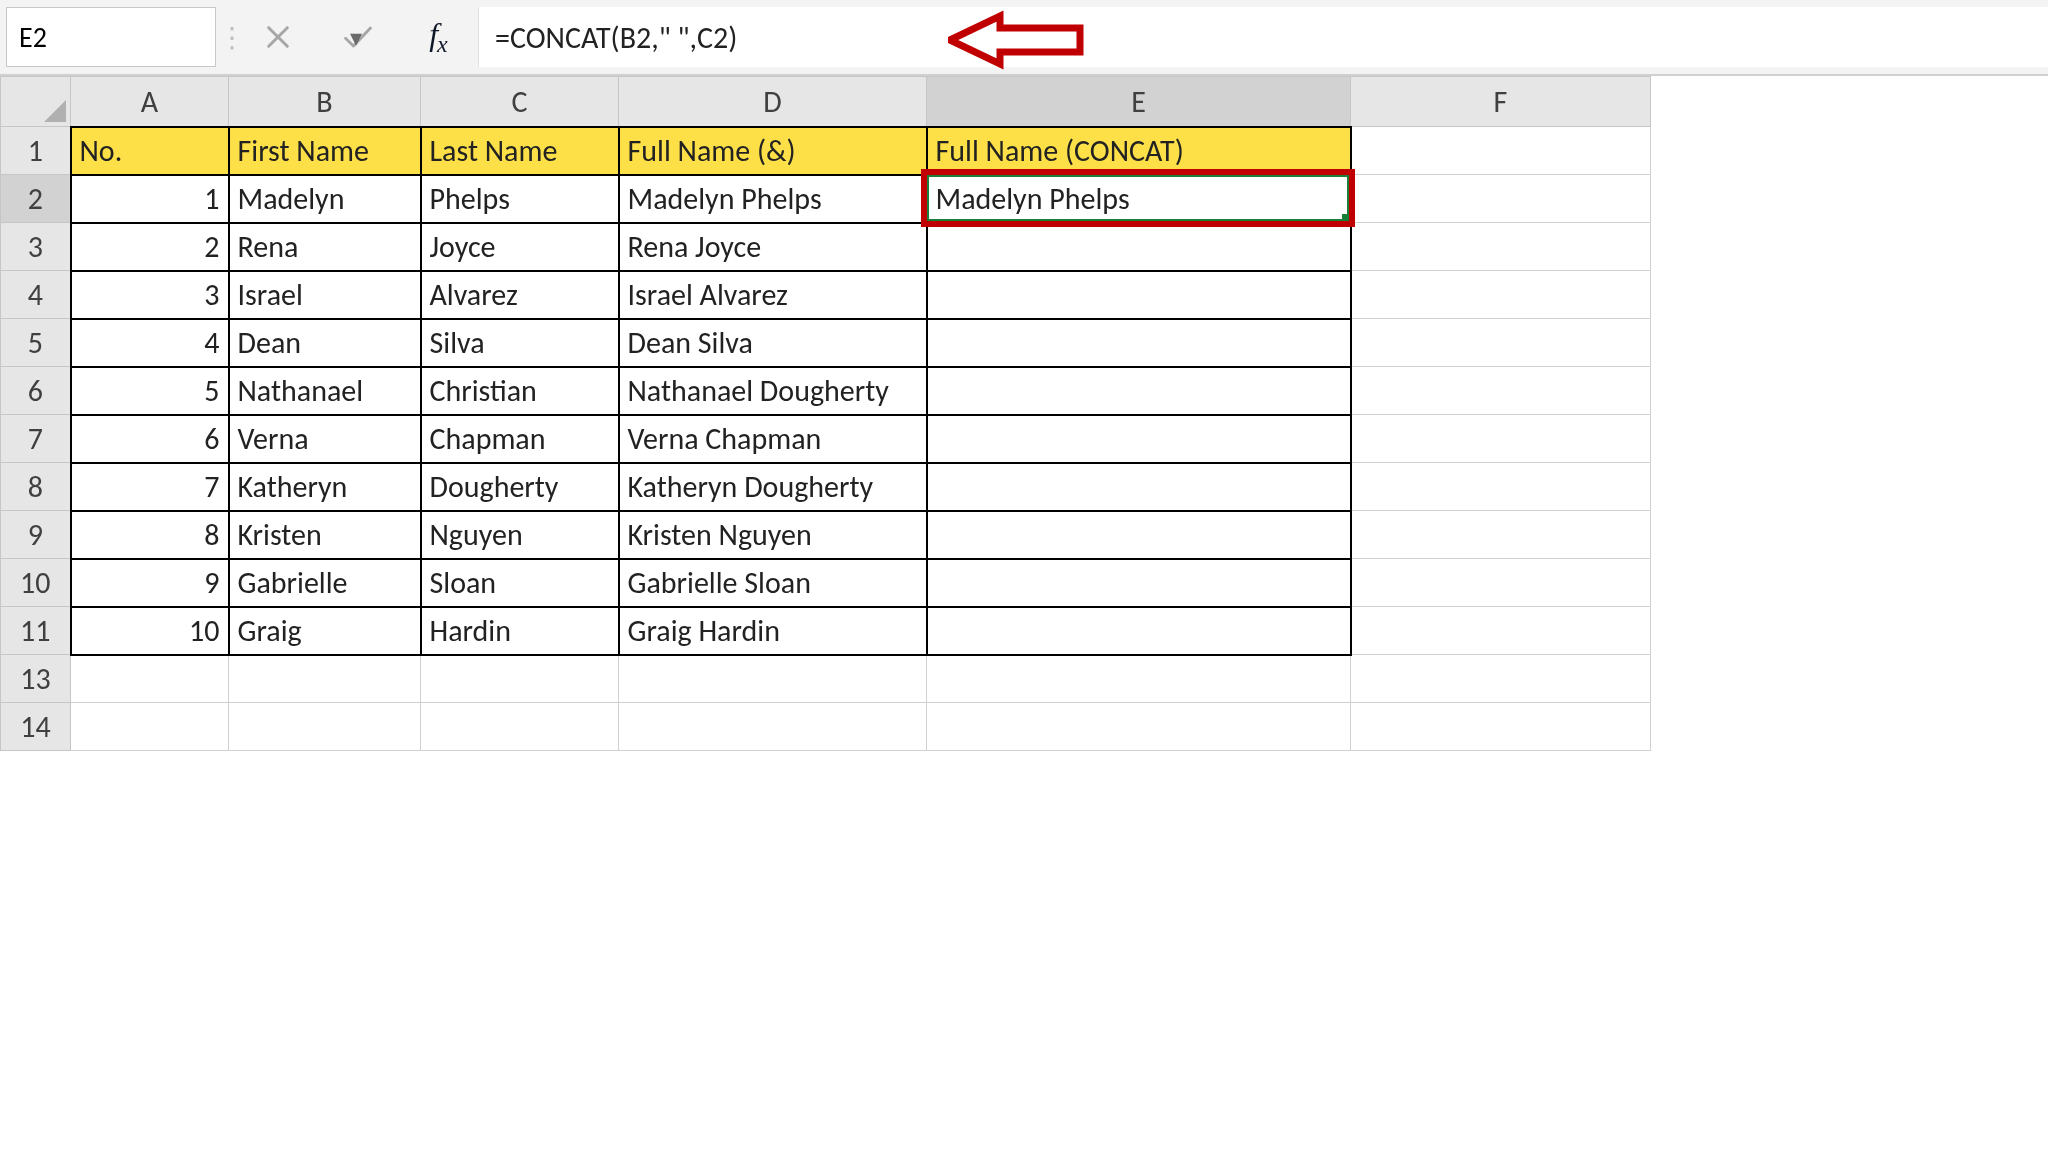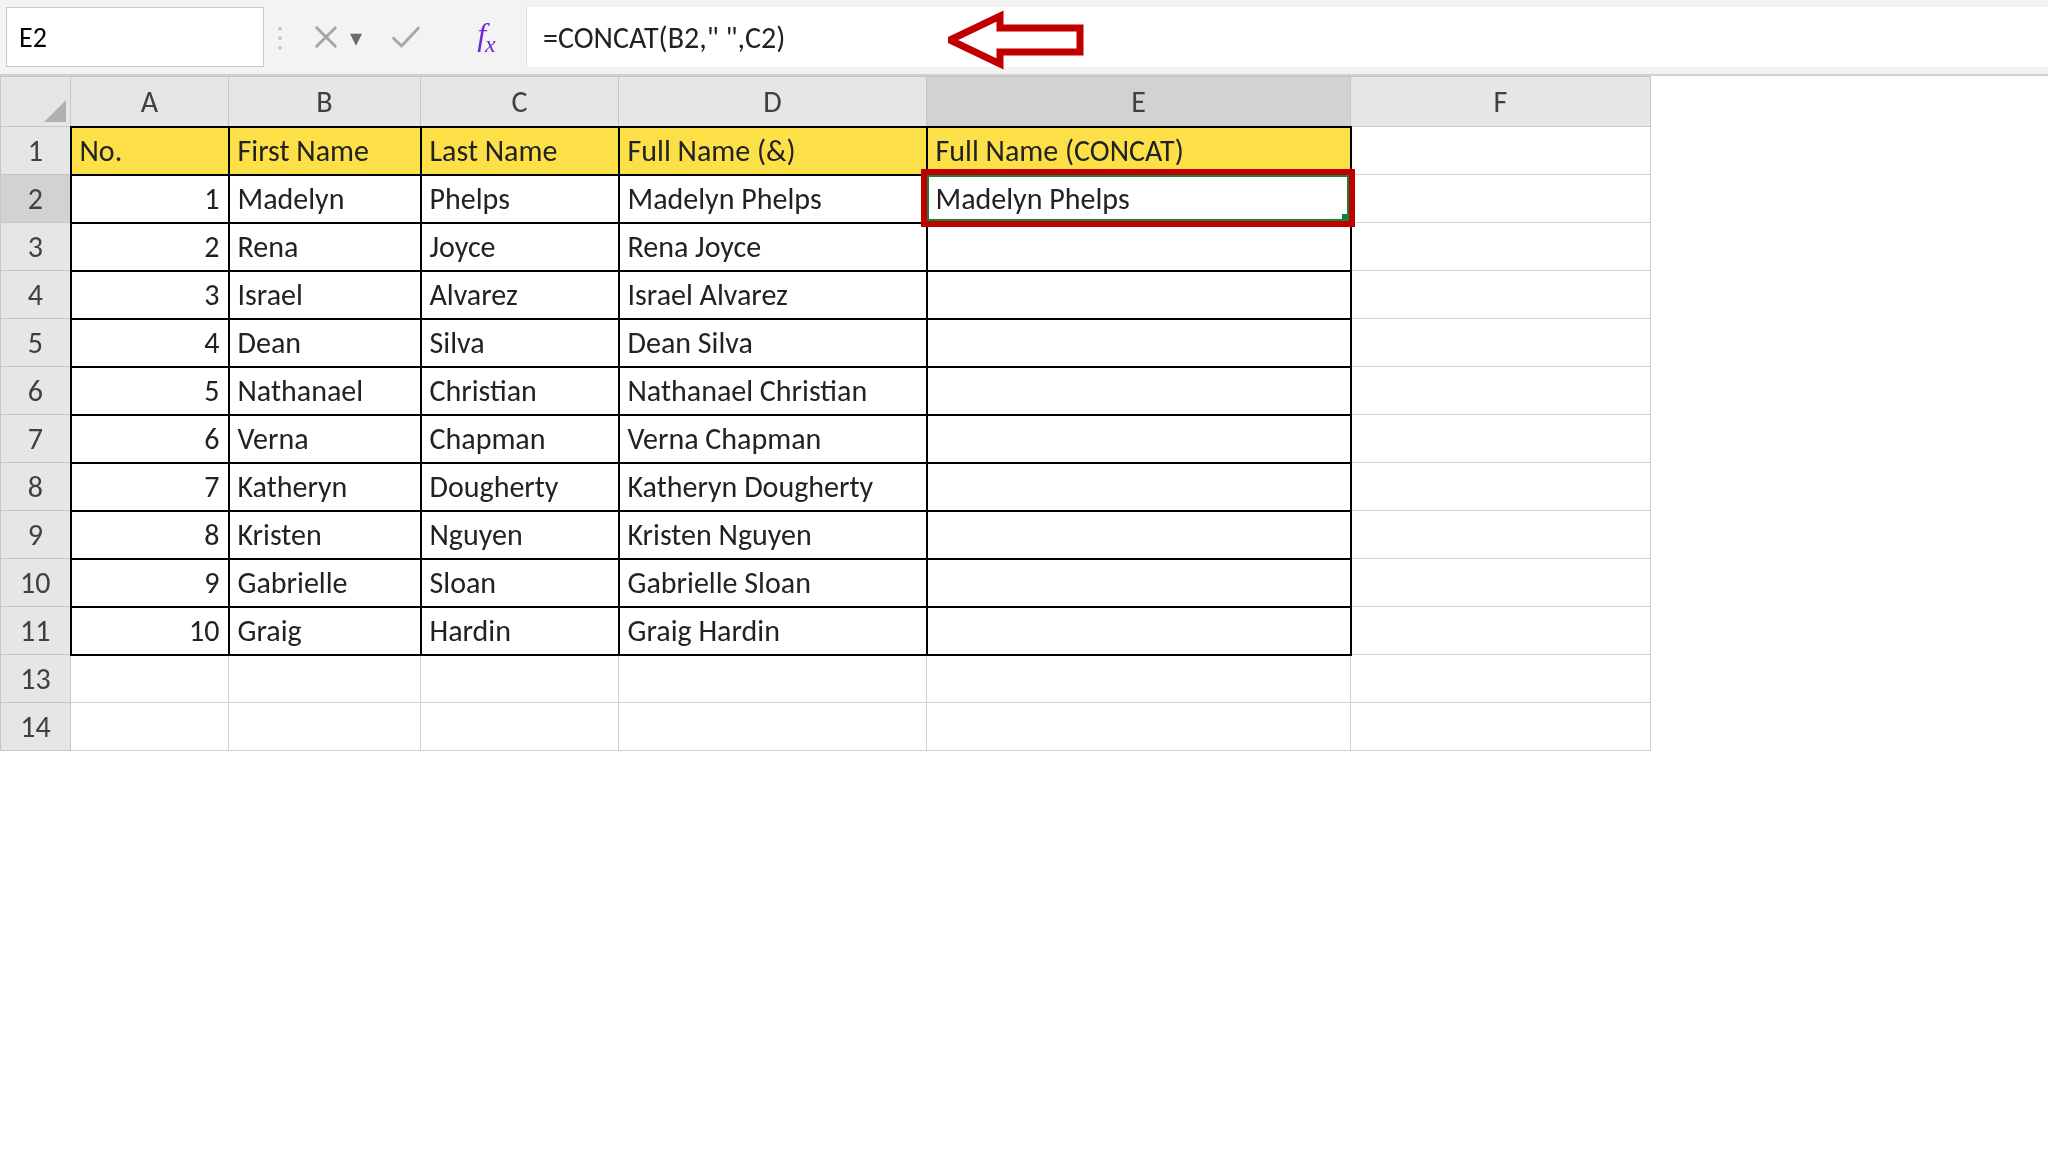--- a/index.html
+++ b/index.html
@@ -13,21 +13,21 @@
 
     
     .formula-bar {
       display: flex;
       align-items: center;
       height: 76px;
       background: #f3f3f3;
       border-bottom: 2px solid #d0d0d0;
     }
     .name-box {
-      width: 258px;
+      width: 210px;
       height: 60px;
       background: #fff;
       border: 1px solid #c8c8c8;
       position: relative;
       display: flex;
       align-items: center;
       margin-left: 6px;
     }
     .name-box input {
       border: none;
@@ -61,21 +61,21 @@
       display: flex;
       align-items: center;
       justify-content: center;
       color: #a6a6a6;
       font-size: 36px;
     }
     .fx-btn {
       width: 80px;
       font-style: italic;
       font-family: "Times New Roman", serif;
-      color: #6d28d9;
+      color: #0f172a;
       font-size: 32px;
       letter-spacing: -1px;
     }
     .fx-btn sub { font-size: 24px; vertical-align: sub; }
     .formula-input-wrap {
       flex: 1;
       height: 60px;
       background: #fff;
       border-left: 1px solid #e0e0e0;
       display: flex;
@@ -311,21 +311,21 @@
           <td class="cell bordered">Silva</td>
           <td class="cell bordered">Dean Silva</td>
           <td class="cell bordered"></td>
           <td class="cell"></td>
         </tr>
         <tr class="data-row">
           <th class="row-hdr">6</th>
           <td class="cell bordered num">5</td>
           <td class="cell bordered">Nathanael</td>
           <td class="cell bordered">Christian</td>
-          <td class="cell bordered">Nathanael Christian</td>
+          <td class="cell bordered">Nathanael Dougherty</td>
           <td class="cell bordered"></td>
           <td class="cell"></td>
         </tr>
         <tr class="data-row">
           <th class="row-hdr">7</th>
           <td class="cell bordered num">6</td>
           <td class="cell bordered">Verna</td>
           <td class="cell bordered">Chapman</td>
           <td class="cell bordered">Verna Chapman</td>
           <td class="cell bordered"></td>

